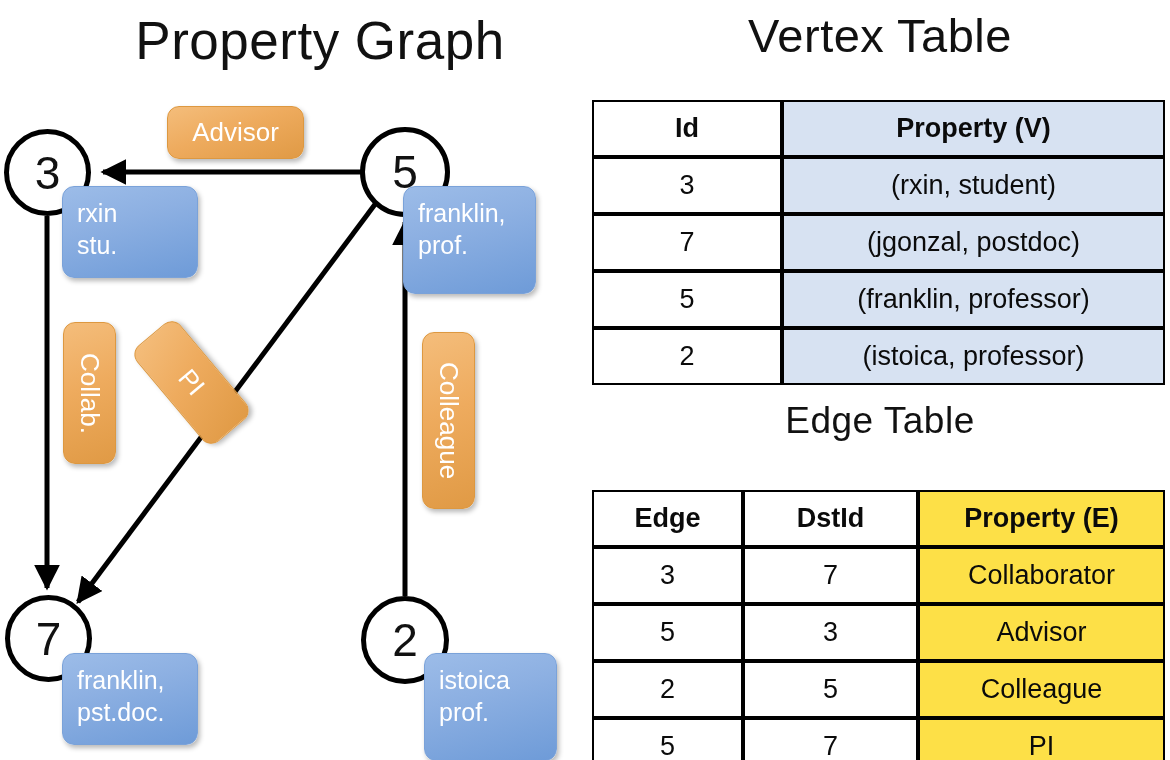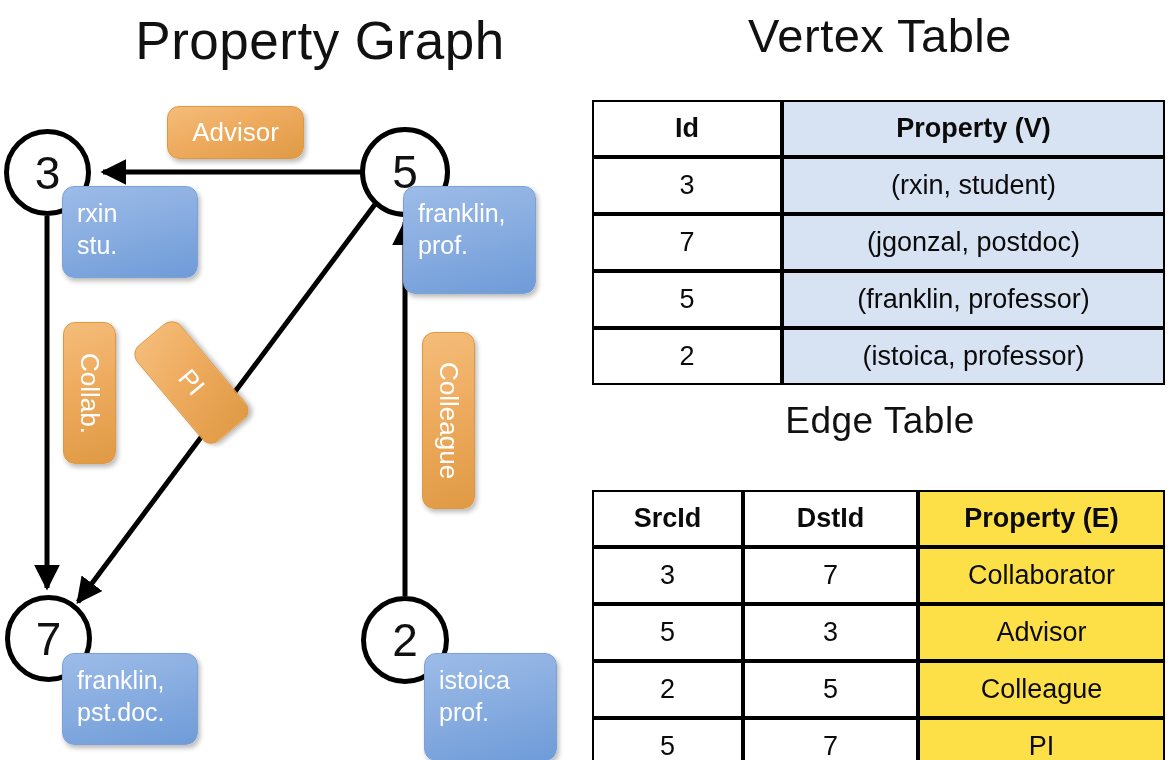--- a/index.html
+++ b/index.html
@@ -228,21 +228,21 @@
 <div id="title-edge-table" class="title">Edge Table</div>
 
 <table id="edge-table" class="tbl">
   <colgroup>
       <col class="c-src">
       <col class="c-dst">
       <col class="c-prop">
     </colgroup>
   <thead>
     <tr>
-      <th>SrcId</th>
+      <th>Edge</th>
       <th>DstId</th>
       <th class="hdr-e">Property (E)</th>
     </tr>
   </thead>
   <tbody>
     <tr>
       <td>3</td>
       <td>7</td>
       <td class="cell-e">Collaborator</td>
     </tr>

